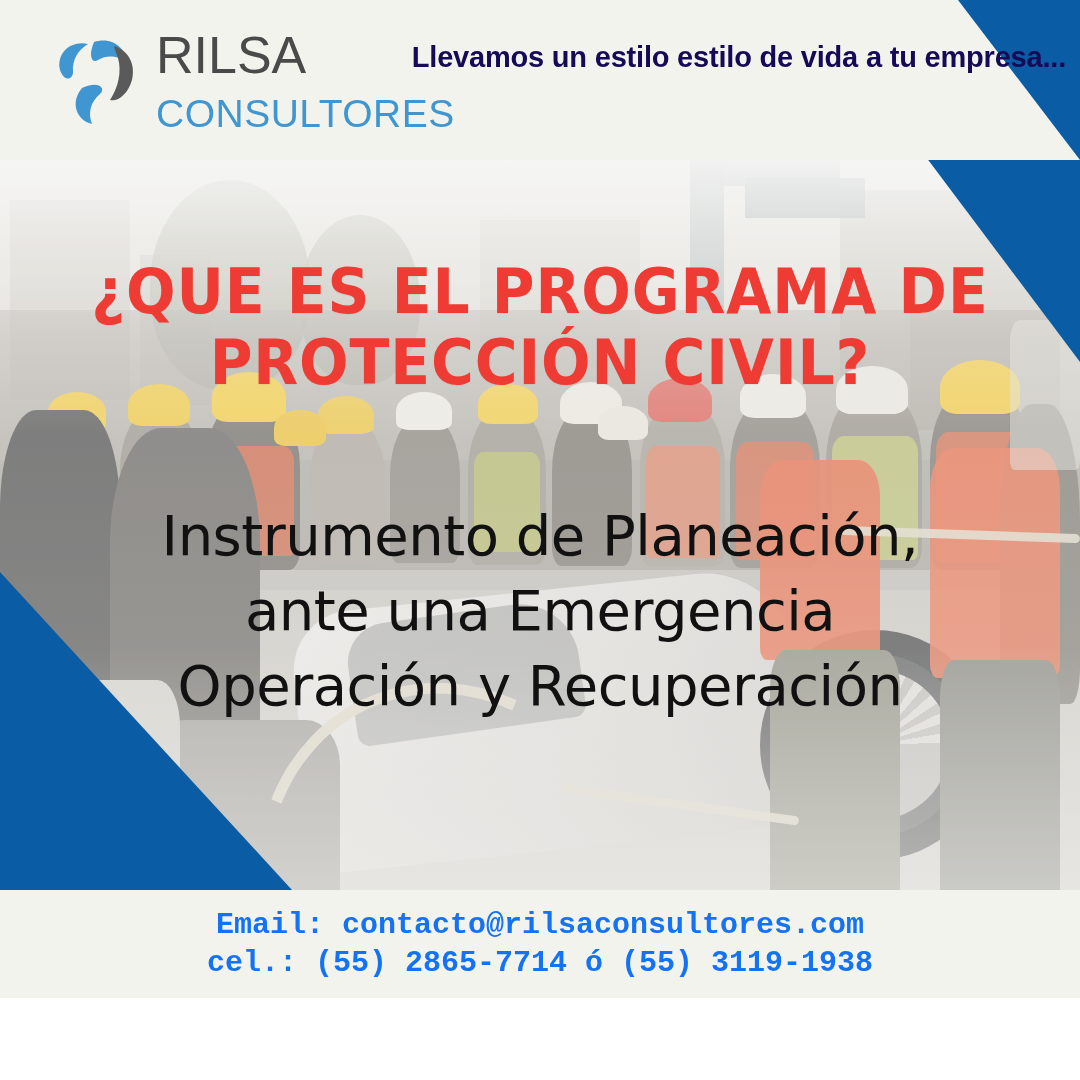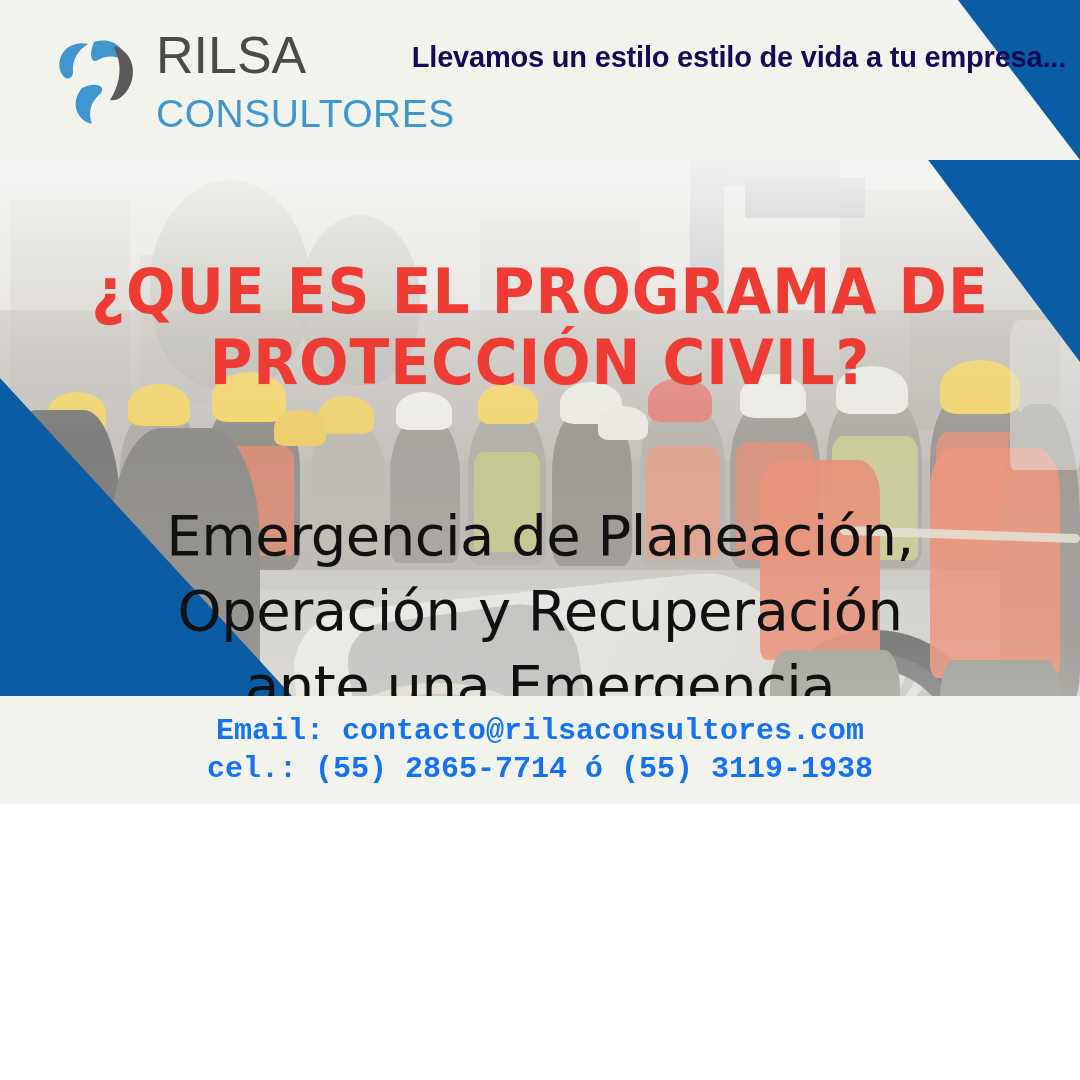--- a/index.html
+++ b/index.html
@@ -3,21 +3,21 @@
 <meta charset="utf-8">
 <style>
   html, body {
     margin: 0;
     padding: 0;
     background: #ffffff;
   }
   .poster {
     position: relative;
     width: 1080px;
-    height: 804px;
+    height: 998px;
     overflow: hidden;
     background: #f3f3ed;
     font-family: "Liberation Sans", sans-serif;
   }
 
   
   .photo {
     position: absolute;
     left: 0;
     top: 160px;
@@ -404,23 +404,23 @@
   <div class="tagline">
     <span>Llevamos un estilo estilo de vida a tu empresa...</span><br>
   </div>
 
   <div class="headline">
     <span class="ln">¿QUE ES EL PROGRAMA DE</span>
     <span class="ln">PROTECCIÓN CIVIL?</span>
   </div>
 
   <div class="subtitle">
-    <span class="ln">Emergencia de Planeación,</span>
+    <span class="ln">Instrumento de Planeación,</span>
+    <span class="ln">ante una Emergencia</span>
     <span class="ln">Operación y Recuperación</span>
-    <span class="ln">ante una Emergencia</span>
   </div>
 
   <div class="footer">
     <div class="footer-line">Email: contacto@rilsaconsultores.com</div>
     <div class="footer-line">cel.: (55) 2865-7714 ó (55) 3119-1938</div>
   </div>
 
 </div>
 
 </body></html>

